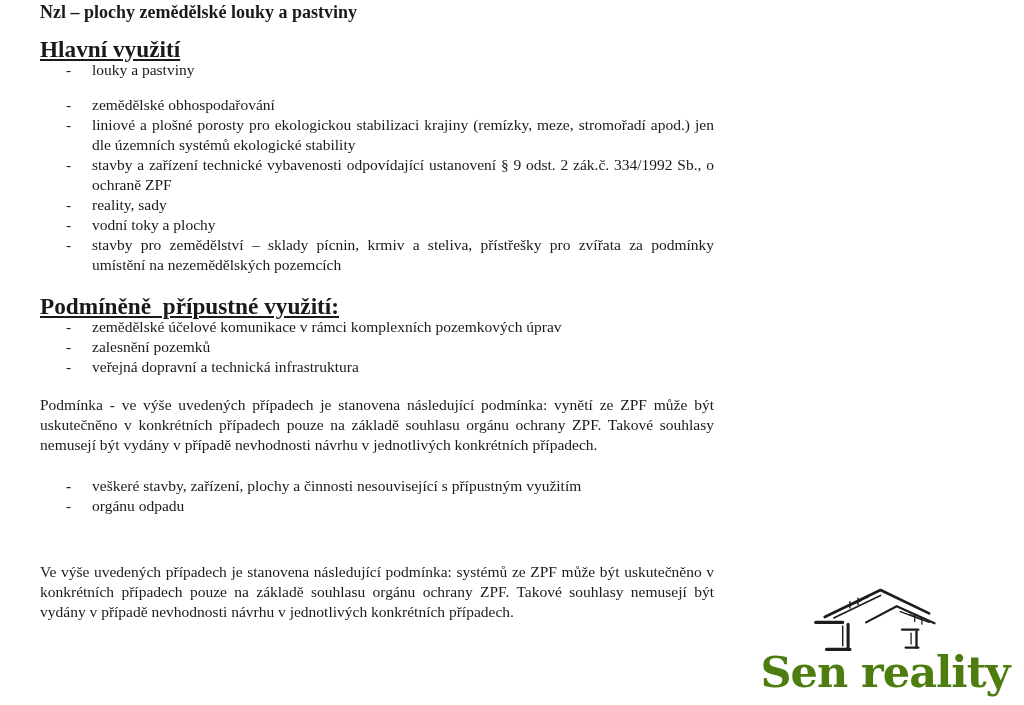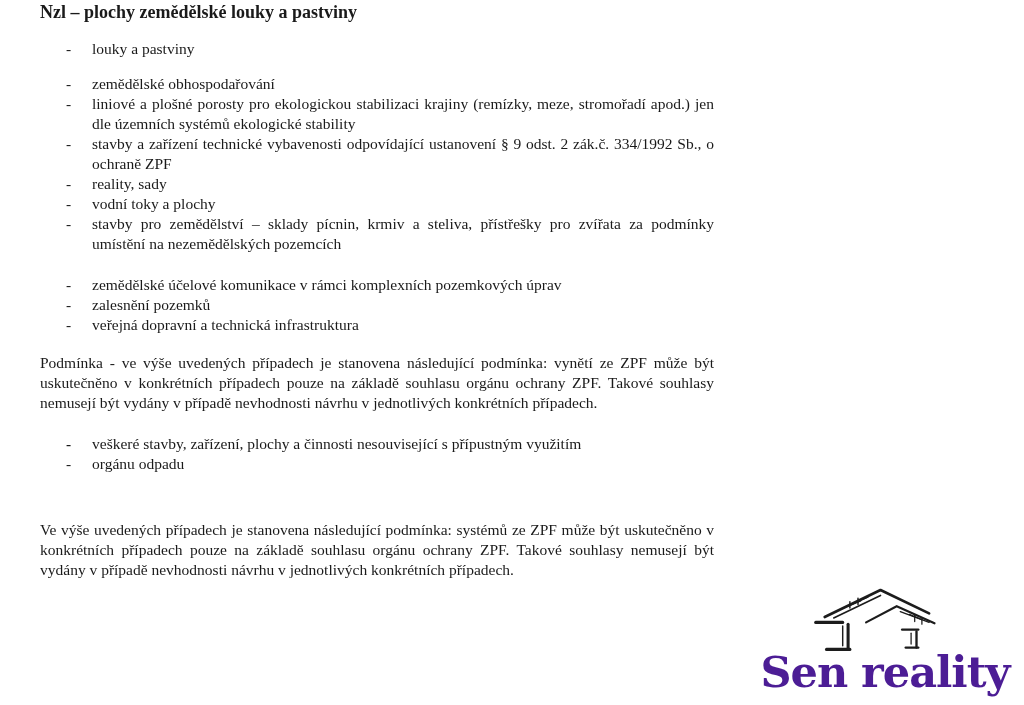--- a/index.html
+++ b/index.html
@@ -66,32 +66,33 @@
     margin: 0 auto -4px auto;
     width: 170px;
     height: 72px;
   }
   .logo-text {
     font-family: "DejaVu Serif", "Liberation Serif", serif;
     font-weight: bold;
     font-size: 43px;
     line-height: 46px;
     letter-spacing: -1px;
-    color: #4c1d95;
+    color: #4d7c0f;
     white-space: nowrap;
   }
 </style>
 </head>
 <body>
 
 <div class="page">
 
   <h1 class="doc-title">Nzl – plochy zemědělské louky a pastviny</h1>
 
   <div class="section">
+    <h2 class="section-heading">Hlavní využití</h2>
     <ul class="items">
       <li class="item">
         <span class="dash">-</span>
         <span class="item-text">louky a pastviny</span>
       </li>
     </ul>
   </div>
 
   <div class="section">
     <ul class="items">
@@ -116,20 +117,21 @@
         <span class="item-text">vodní toky a plochy</span>
       </li>
       <li class="item">
         <span class="dash">-</span>
         <span class="item-text">stavby pro zemědělství – sklady pícnin, krmiv a steliva, přístřešky pro zvířata za podmínky umístění na nezemědělských pozemcích</span>
       </li>
     </ul>
   </div>
 
   <div class="section gap-large">
+    <h2 class="section-heading">Podmíněně  přípustné využití:</h2>
     <ul class="items">
       <li class="item">
         <span class="dash">-</span>
         <span class="item-text">zemědělské účelové komunikace v rámci komplexních pozemkových úprav</span>
       </li>
       <li class="item">
         <span class="dash">-</span>
         <span class="item-text">zalesnění pozemků</span>
       </li>
       <li class="item">

